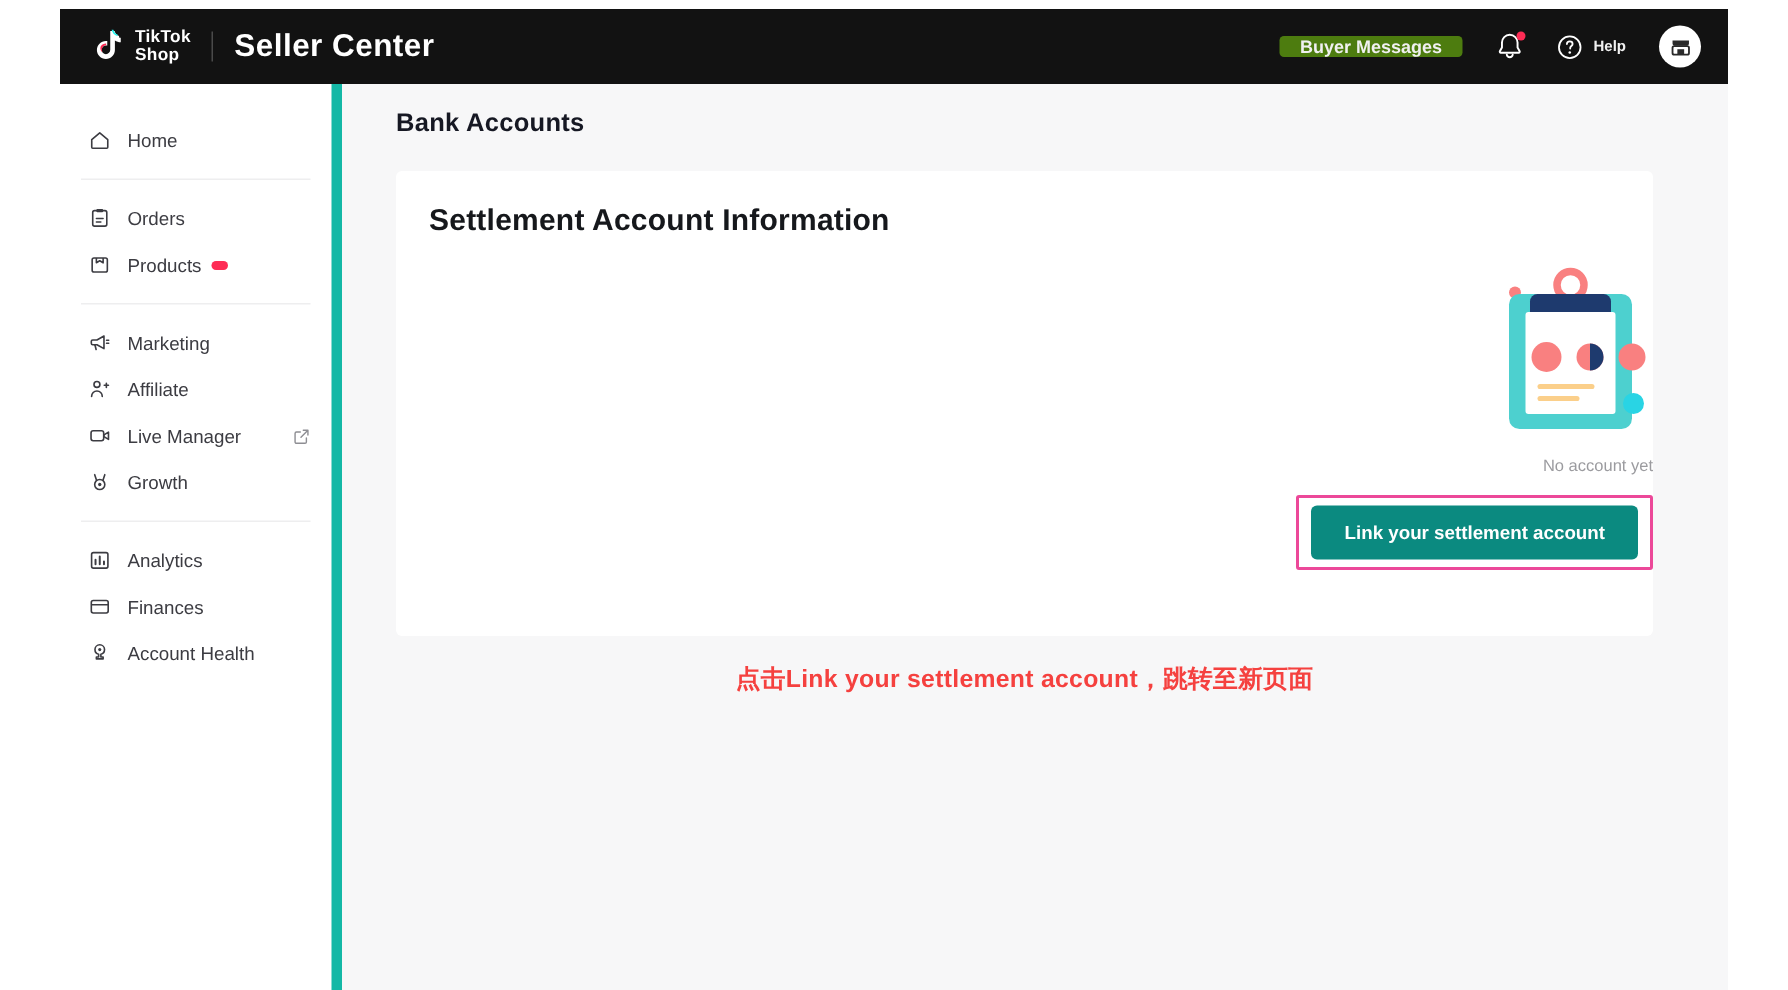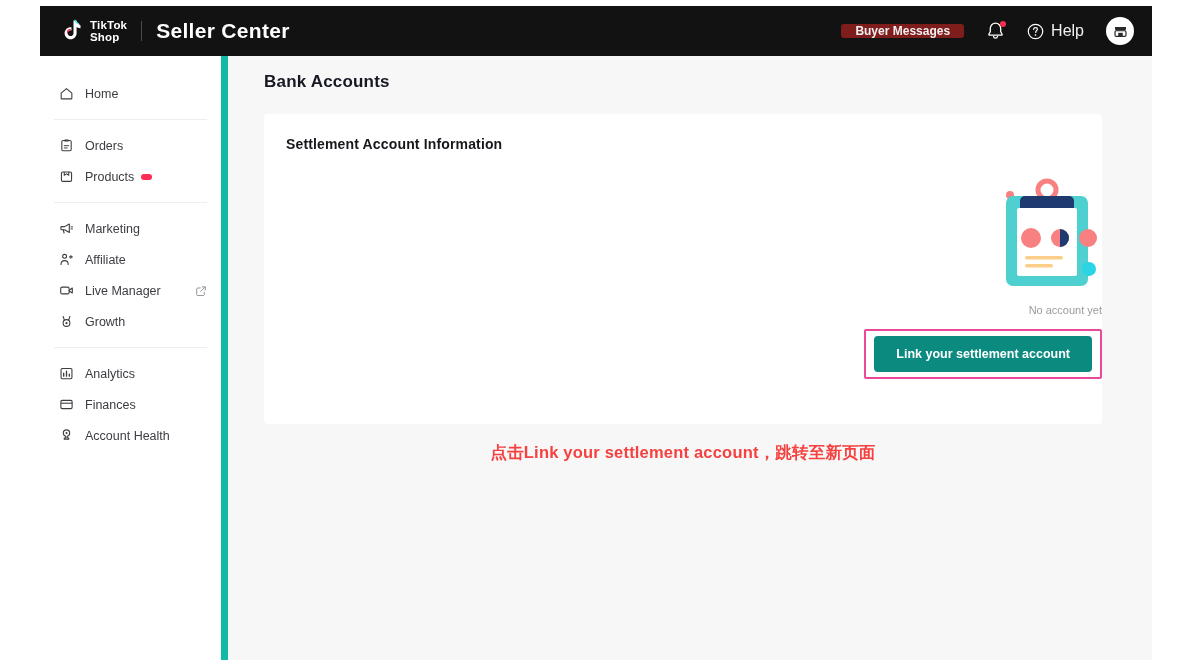--- a/index.html
+++ b/index.html
@@ -39,33 +39,33 @@
   }
   .seller-center {
     color: #ffffff; font-size: 21px; font-weight: bold;
     letter-spacing: .3px;
   }
   .header-right {
     margin-left: auto; margin-right: 18px;
     display: flex; align-items: center; gap: 22px;
   }
   .buyer-msg {
-    background: #7f1d1d; color: #f0f0f0;
+    background: #4d7c0f; color: #f0f0f0;
     font-size: 12px; font-weight: bold;
     padding: 0 14px; border-radius: 3px;
     white-space: nowrap;
     text-align: center;
   }
   .icon-btn { position: relative; display: flex; align-items: center; cursor: pointer; }
   .bell-dot {
     position: absolute; right: -1px; top: 0px;
     width: 6px; height: 6px; border-radius: 50%;
     background: #fe2c55;
   }
-  .help-btn { display: flex; align-items: center; gap: 7px; color: #f0f0f0; font-size: 16px; font-weight: normal; cursor: pointer; }
+  .help-btn { display: flex; align-items: center; gap: 7px; color: #f0f0f0; font-size: 10px; font-weight: bold; cursor: pointer; }
   .avatar-circle {
     width: 28px; height: 28px; border-radius: 50%;
     background: #ffffff; display: flex; align-items: center; justify-content: center;
     cursor: pointer;
   }
 
   
   .sidebar {
     position: absolute; left: 0; top: 50px;
     width: 188px; height: 604px;
@@ -110,21 +110,21 @@
     letter-spacing: .2px; margin-bottom: 22px;
   }
   .card {
     background: #ffffff;
     border-radius: 4px;
     width: 838px; height: 310px;
     padding: 22px 0 0 22px;
     position: relative;
   }
   .card-title {
-    color: #16181c; font-size: 14px; font-weight: bold;
+    color: #16181c; font-size: 20px; font-weight: bold;
     letter-spacing: .15px;
   }
   .empty-wrap {
     position: absolute; left: 0; top: 62px; width: 838px;
     display: flex; flex-direction: column; align-items: flex-end;
   }
   .empty-text {
     color: #9b9b9f; font-size: 11px; margin-top: 12px;
   }
   .cta-highlight {

